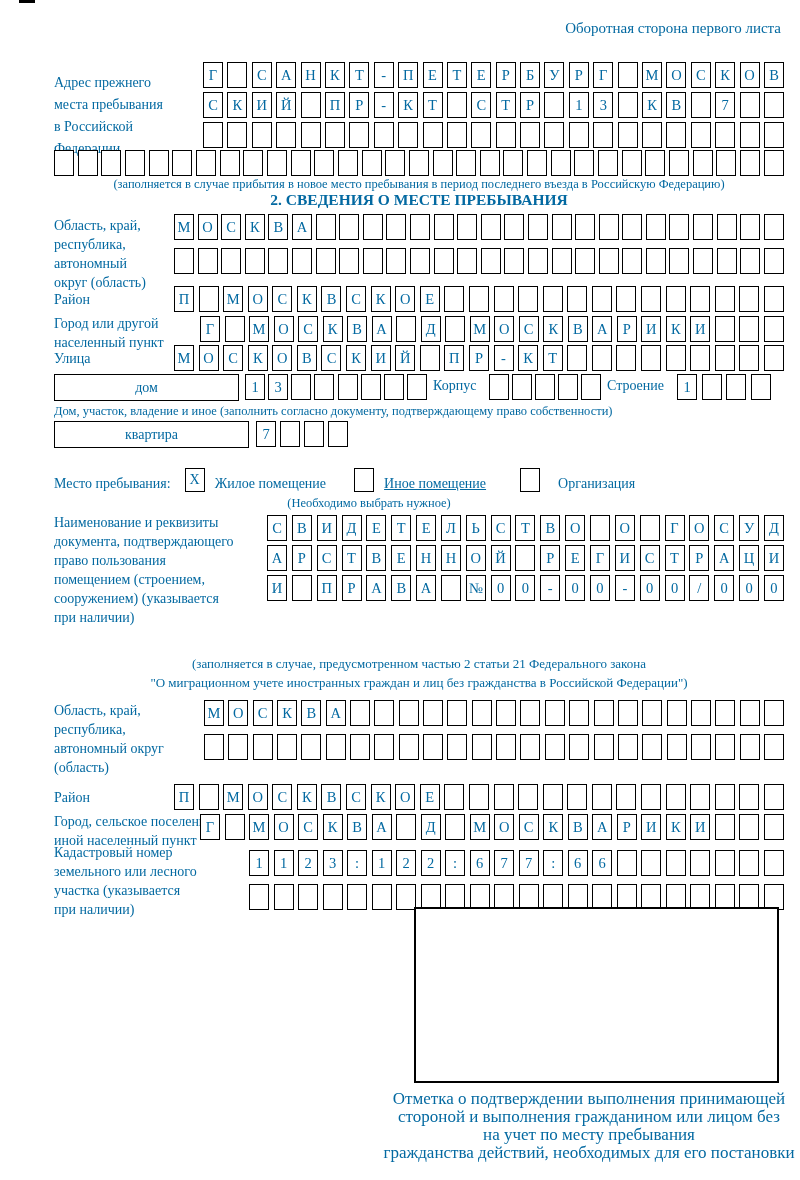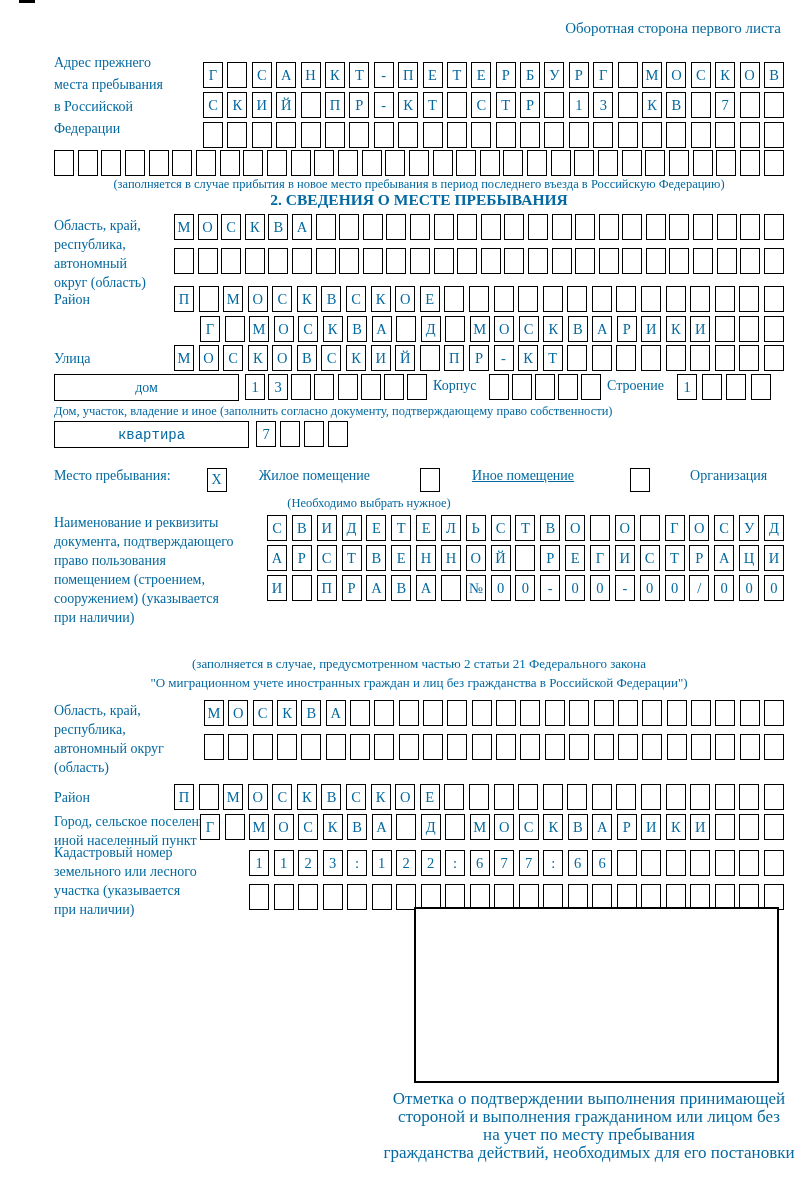--- a/index.html
+++ b/index.html
@@ -11,21 +11,21 @@
   .lbl22{line-height:22px;}
   .title{position:absolute;left:0;width:800px;text-align:center;font-weight:bold;font-size:15.5px;}
   .ctr{position:absolute;left:0;width:800px;text-align:center;font-size:13px;}
   .note{position:absolute;font-size:12.5px;}
   .cellrow{position:absolute;display:flex;justify-content:space-between;}
   .cbox{box-sizing:border-box;flex:none;width:20px;height:26px;border:1.6px solid #000;
         display:flex;align-items:center;justify-content:center;font-size:14.5px;background:#fff;}
   .widebox{position:absolute;box-sizing:border-box;border:1.6px solid #000;height:27px;
         display:flex;align-items:center;justify-content:center;font-size:14px;background:#fff;}
   .inline-lbl{position:absolute;font-size:14px;}
-  .mesto{position:absolute;left:35px;top:468px;display:flex;align-items:flex-start;font-size:14px;gap:22px;}
+  .mesto{position:absolute;left:35px;top:468px;display:flex;align-items:flex-end;font-size:14px;}
   .ckbox{box-sizing:border-box;flex:none;width:20px;height:24px;border:1.6px solid #000;
         display:flex;align-items:center;justify-content:center;font-size:14px;}
   .rect{position:absolute;left:395px;top:907px;width:365px;height:176px;border:2px solid #000;
         box-sizing:border-box;background:#fff;}
   .caption{position:absolute;left:345px;top:1090px;width:450px;text-align:center;
         font-size:17px;line-height:18px;}
   
   .r-prev1{left:184px;top:62px;width:581px;}
   .r-prev2{left:184px;top:92px;width:581px;}
   .r-prev3{left:184px;top:122px;width:581px;}
@@ -50,21 +50,21 @@
   .r-kad2{left:230px;top:884px;width:535px;}
 </style>
 </head>
 <body>
 
 <div class="page">
   <div class="artifact"></div>
 
   <div class="hdr">Оборотная сторона первого листа</div>
 
-  <div class="lbl lbl22" style="left:35px;top:52px;">
+  <div class="lbl lbl22" style="left:35px;top:72px;">
     <div>Адрес прежнего</div>
     <div>места пребывания</div>
     <div>в Российской</div>
     <div>Федерации</div>
   </div>
   <div class="cellrow r-prev1">
       <span class="cbox">Г</span>
       <span class="cbox"></span>
       <span class="cbox">С</span>
       <span class="cbox">А</span>
@@ -263,20 +263,24 @@
       <span class="cbox"></span>
       <span class="cbox"></span>
       <span class="cbox"></span>
       <span class="cbox"></span>
       <span class="cbox"></span>
       <span class="cbox"></span>
       <span class="cbox"></span>
       <span class="cbox"></span>
     </div>
 
+  <div class="lbl" style="left:35px;top:314px;">
+    <div>Город или другой</div>
+    <div>населенный пункт</div>
+  </div>
   <div class="cellrow r-s2gorod">
       <span class="cbox">Г</span>
       <span class="cbox"></span>
       <span class="cbox">М</span>
       <span class="cbox">О</span>
       <span class="cbox">С</span>
       <span class="cbox">К</span>
       <span class="cbox">В</span>
       <span class="cbox">А</span>
       <span class="cbox"></span>
@@ -347,21 +351,21 @@
     </div>
   <div class="inline-lbl" style="left:588px;top:378px;text-align:center;">Строение</div>
   <div class="cellrow r-stroenie">
       <span class="cbox">1</span>
       <span class="cbox"></span>
       <span class="cbox"></span>
       <span class="cbox"></span>
     </div>
   <div class="note" style="left:35px;top:404px;text-align:center;">Дом, участок, владение и иное (заполнить согласно документу, подтверждающему право собственности)</div>
 
-  <div class="widebox" style="left:35px;top:421px;width:195px;font-family:Liberation Mono, monospace;">квартира</div>
+  <div class="widebox" style="left:35px;top:421px;width:195px;">квартира</div>
   <div class="cellrow r-kvart">
       <span class="cbox">7</span>
       <span class="cbox"></span>
       <span class="cbox"></span>
       <span class="cbox"></span>
     </div>
 
   <div class="mesto">
     <span>Место пребывания:</span>
     <span class="ckbox" style="margin-left:14px;">X</span>

